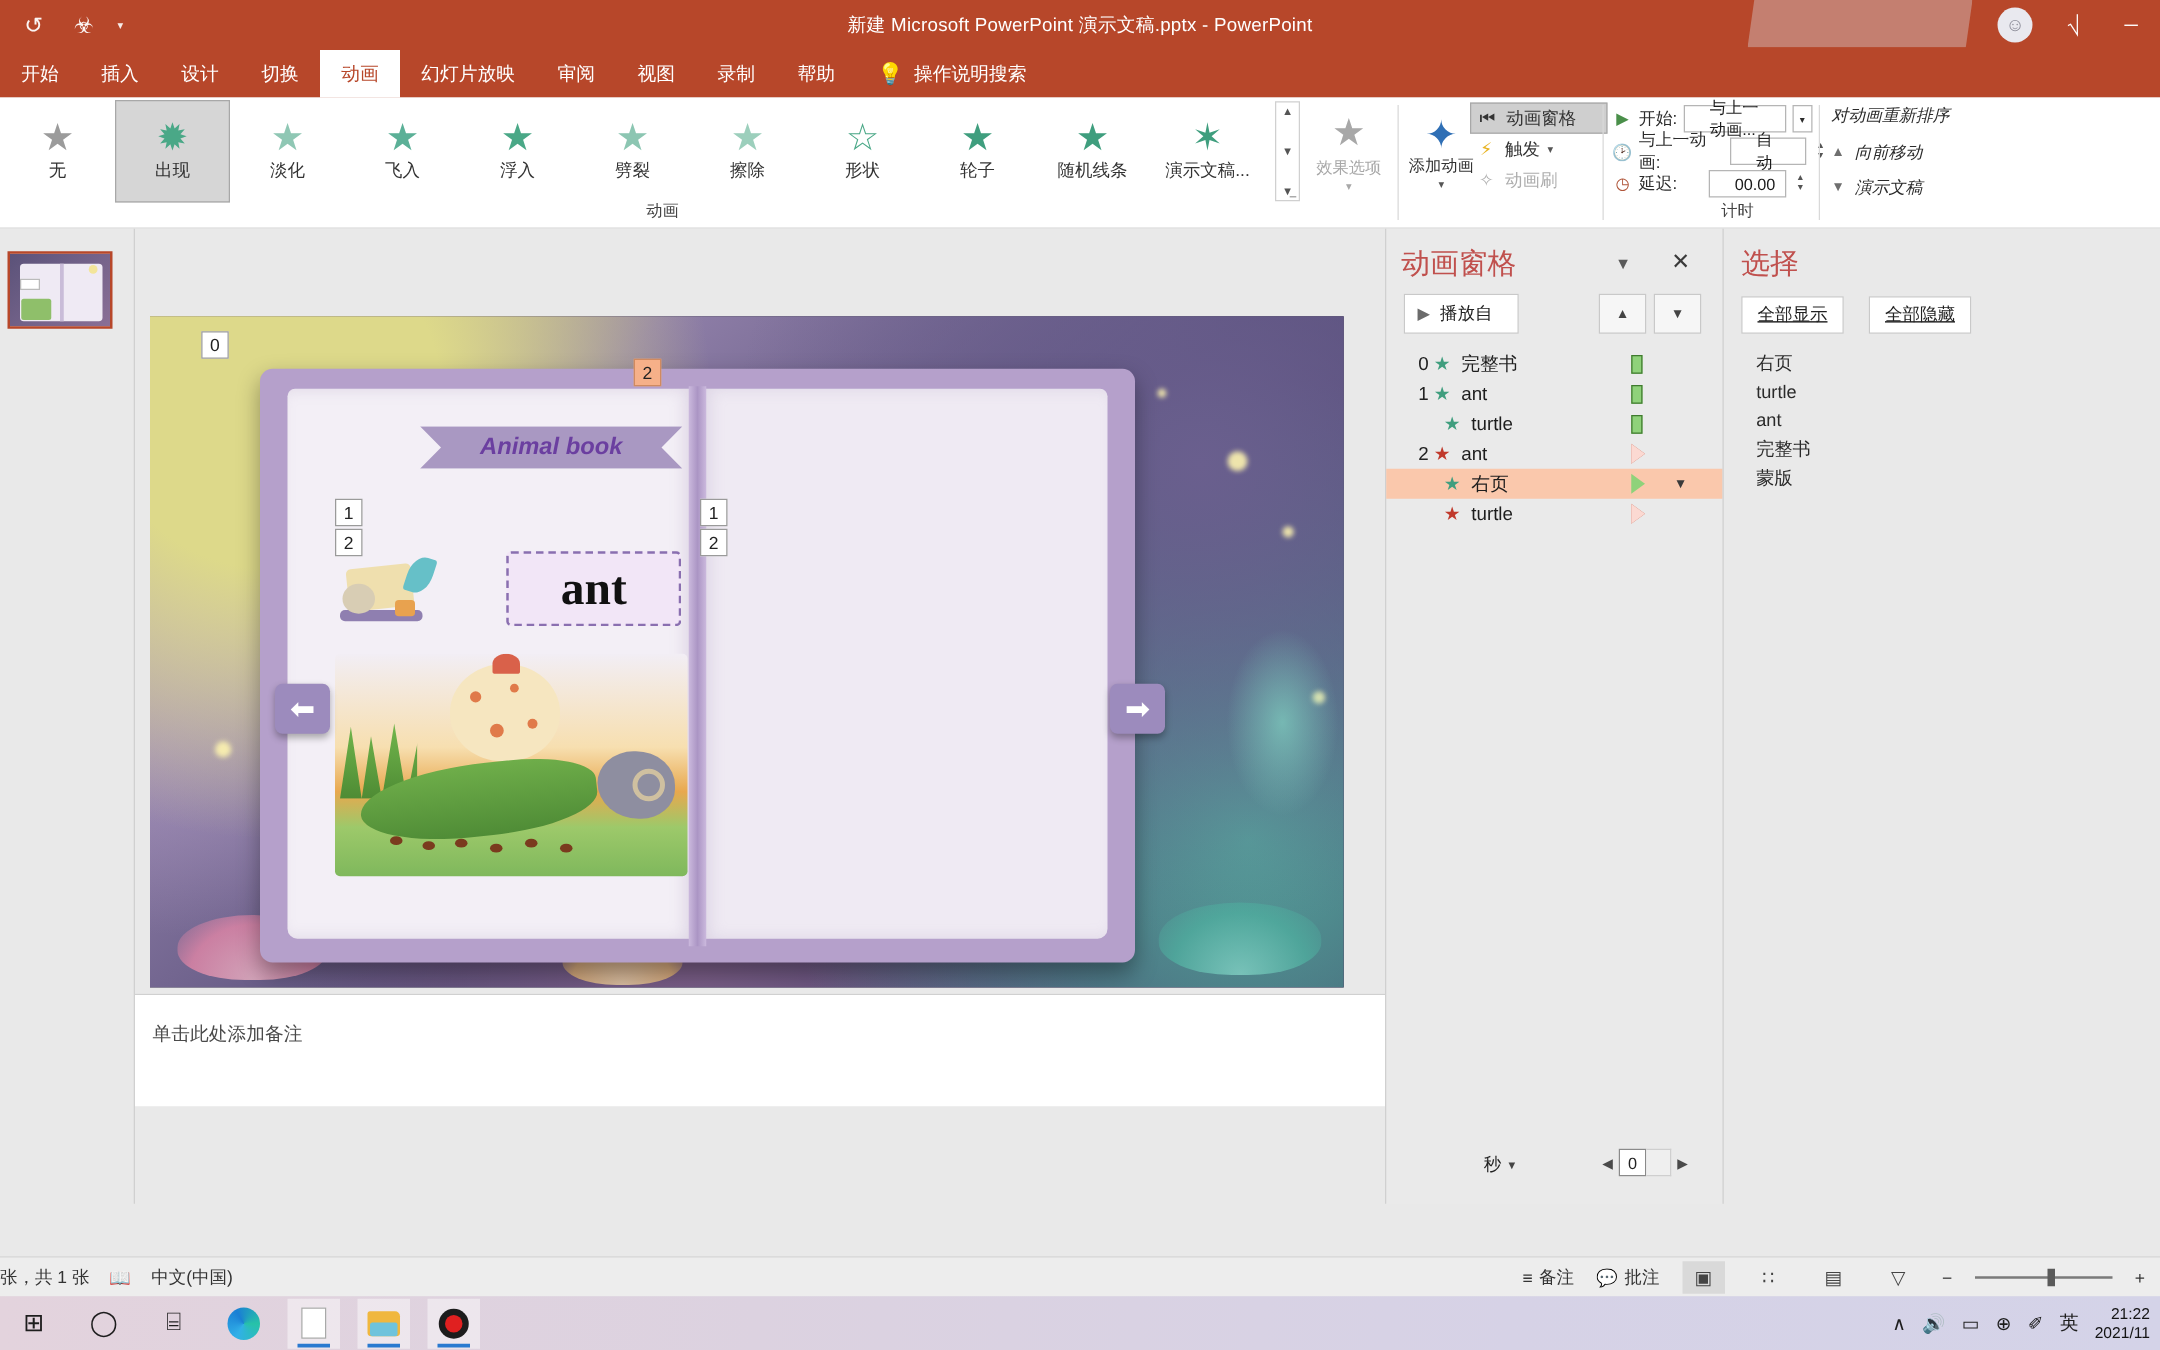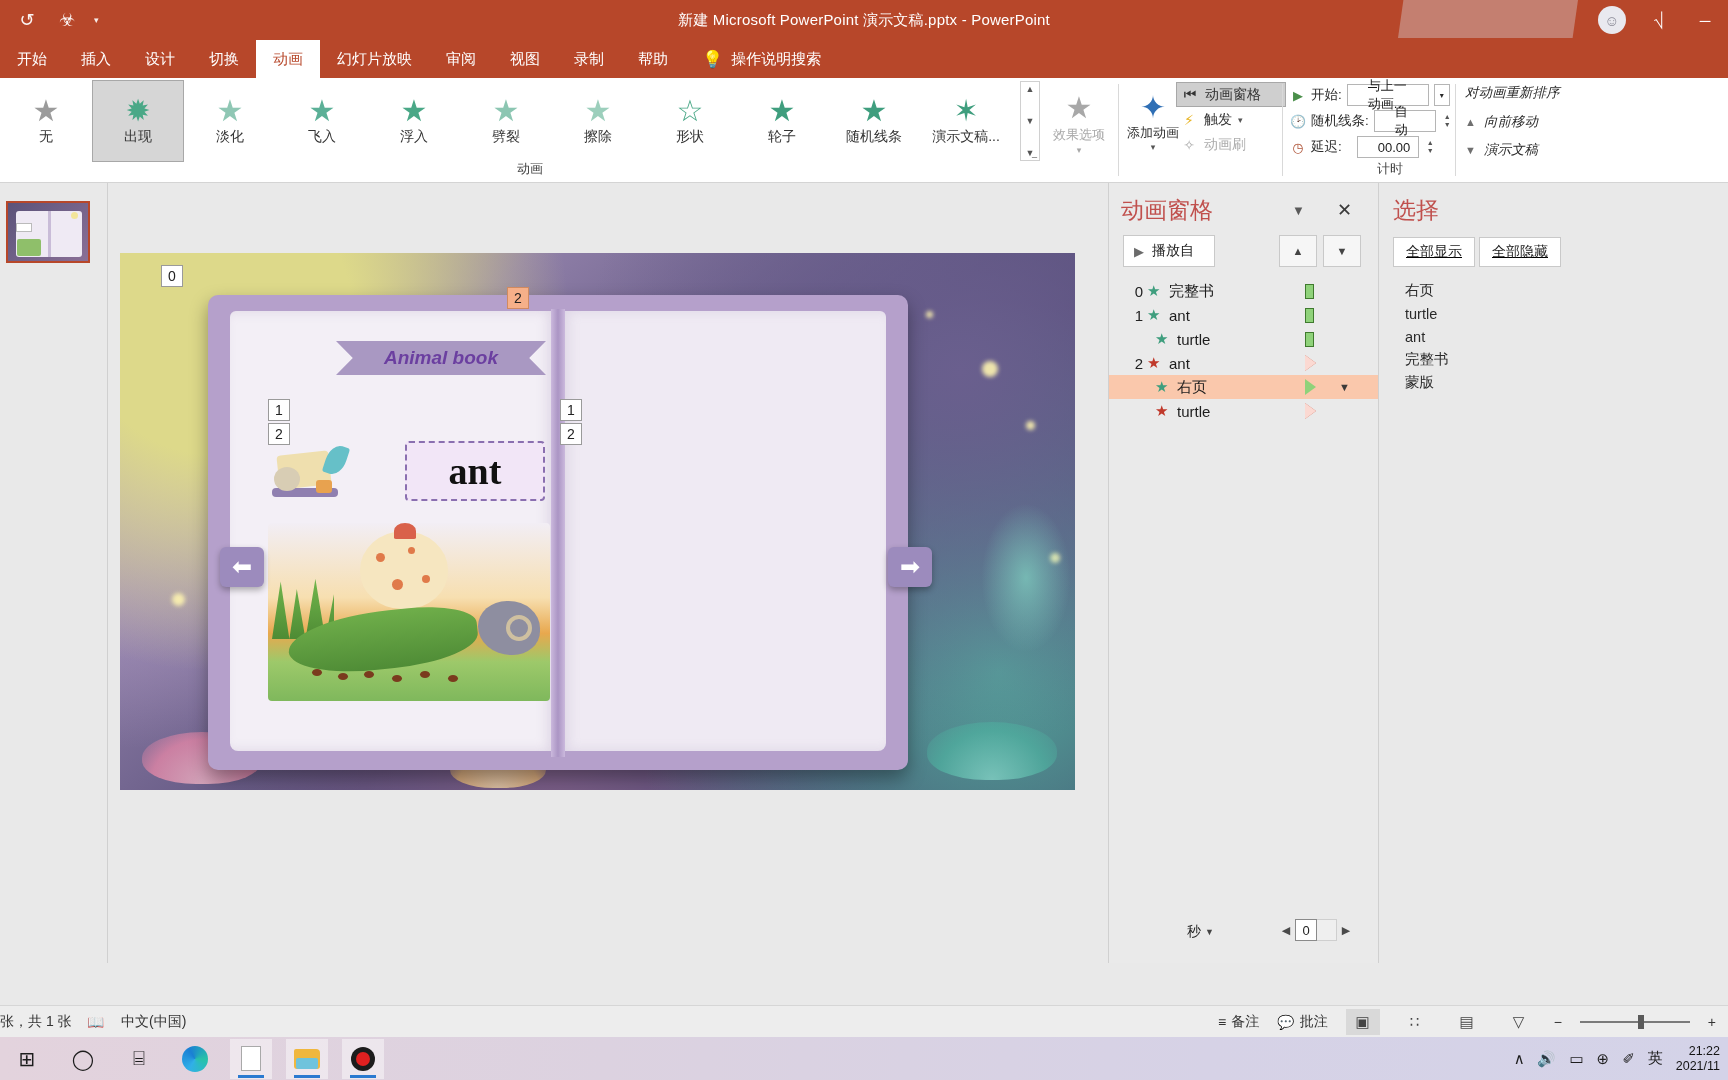--- a/index.html
+++ b/index.html
@@ -293,21 +293,21 @@
   .selpane {
     position: absolute; left: 1378px; top: 0; width: 350px; height: 780px;
     background: #e9e9e9; border-left: 1px solid #d0d0d0;
   }
   .sel-title { position: absolute; left: 14px; top: 12px; font-size: 23px; color: #c0504d; }
   .sel-btns { position: absolute; left: 14px; top: 54px; display: flex; text-decoration: underline; }
   .sel-btn {
     height: 30px; padding: 0 12px; background: #fff; border: 1px solid #c9c9c9;
     display: flex; align-items: center; font-size: 14px; color: #222;
   }
-  .sel-btn + .sel-btn { margin-left: 4px; }
+  .sel-btn + .sel-btn { margin-left: 20px; }
   .sel-list { position: absolute; left: 26px; top: 96px; width: 300px; }
   .sel-item { height: 23px; display: flex; align-items: center; font-size: 14.5px; color: #2a2a2a; }
 
   
   .statusbar {
     position: absolute; left: 0; top: 1005px; width: 1728px; height: 32px;
     background: #ededed; border-top: 1px solid #d6d6d6;
     display: flex; align-items: center; font-size: 14px; color: #333;
   }
   .sb-left { position: absolute; left: 0; display: flex; align-items: center; gap: 16px; padding-left: 0px; }
@@ -467,31 +467,31 @@
 
     <div class="timing">
       <div class="t-row">
         <span class="t-ico">▶</span>
         <span>开始:</span>
         <span class="t-box" style="width:82px">与上一动画...</span>
         <span style="border:1px solid #b5b5b5;height:22px;width:16px;display:flex;align-items:center;justify-content:center;font-size:8px;background:#fff">▾</span>
       </div>
       <div class="t-row">
         <span class="t-ico" style="color:#5a8fbf">🕑</span>
-        <span>随机线条:</span>
+        <span>与上一动画:</span>
         <span class="t-box" style="width:62px">自动</span>
         <span class="t-spin">
             <span>▲</span>
             <span>▼</span>
           </span>
       </div>
       <div class="t-row">
         <span class="t-ico" style="color:#b0563a">◷</span>
         <span>延迟:</span>
-        <span class="t-box" style="width:62px;margin-left:10px">00.00</span>
+        <span class="t-box" style="width:62px;margin-left:20px">00.00</span>
         <span class="t-spin">
             <span>▲</span>
             <span>▼</span>
           </span>
       </div>
     </div>
 
     <div class="sep" style="left:1455px"></div>
 
     <div class="reorder">
@@ -591,20 +591,23 @@
         </div>
 
         <div class="anim-badge" style="left:41px;top:12px">0</div>
         <div class="anim-badge sel" style="left:387px;top:34px">2</div>
         <div class="anim-badge" style="left:148px;top:146px">1</div>
         <div class="anim-badge" style="left:148px;top:170px">2</div>
         <div class="anim-badge" style="left:440px;top:146px">1</div>
         <div class="anim-badge" style="left:440px;top:170px">2</div>
       </div>
 
+      <div class="notes-area">
+        <div style="padding:22px 14px;font-size:15px;color:#4a4a4a">单击此处添加备注</div>
+      </div>
     </div>
 
     <div class="animpane">
       <div class="pane-title">动画窗格</div>
       <div class="pane-caret">▼</div>
       <div class="pane-close">✕</div>
 
       <div class="playbtn">
         <span class="ptri">▶</span>
         <span>播放自</span>

